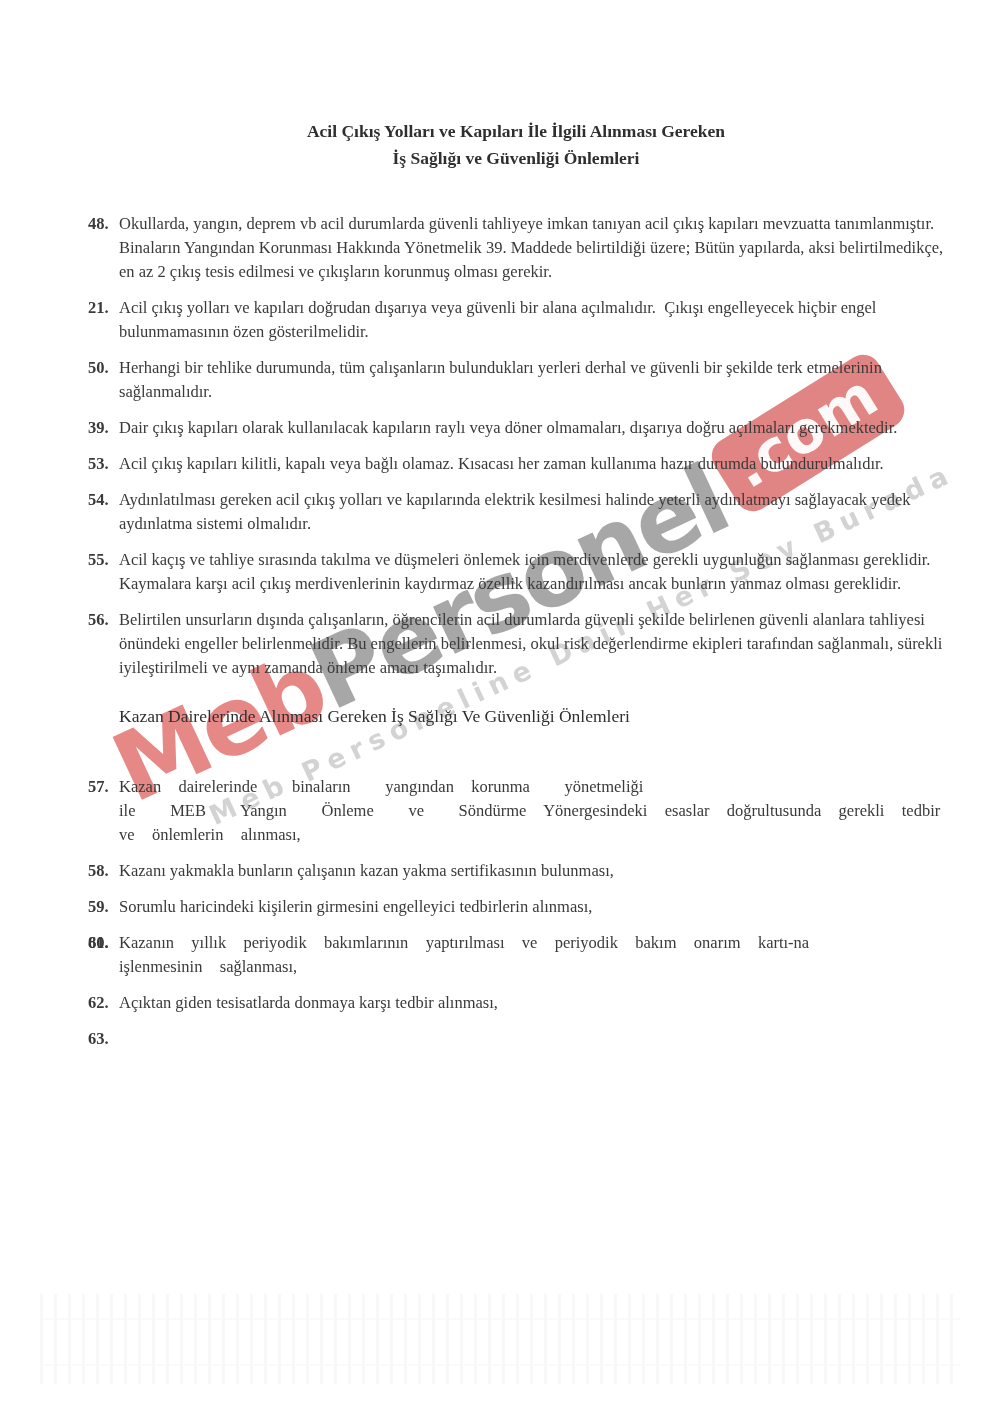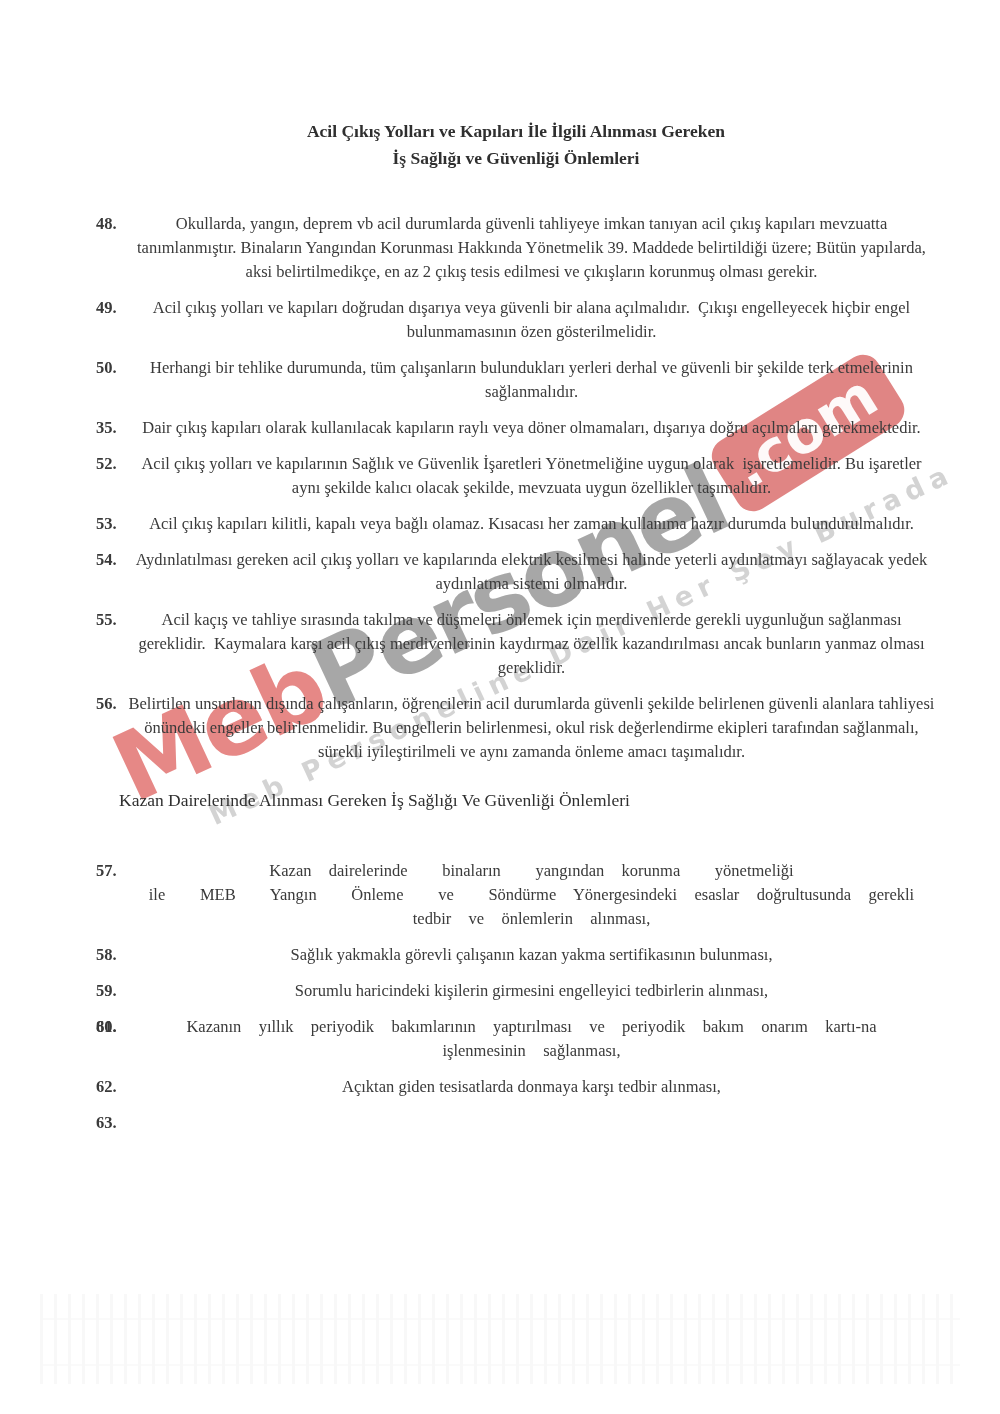--- a/index.html
+++ b/index.html
@@ -67,21 +67,21 @@
     padding: 118px 56px 0 88px;
   }
   .doc-title {
     text-align: center;
     font-weight: bold;
     font-size: 17.5px;
     line-height: 27px;
     color: #2f2f2f;
     margin-bottom: 40px;
   }
-  .item-list { margin: 8px; text-align: center; }
+  .item-list { margin: 0; }
   .item {
     position: relative;
     padding-left: 31px;
     font-size: 16.5px;
     line-height: 24px;
     margin-bottom: 12px;
   }
   .item-num {
     position: absolute;
     left: 0;
@@ -131,38 +131,34 @@
       <div>İş Sağlığı ve Güvenliği Önlemleri</div>
     </div>
 
     <div class="item-list">
   <div class="item">
     <span class="item-num">48.</span>
     <span class="item-text">Okullarda, yangın, deprem vb acil durumlarda güvenli tahliyeye imkan tanıyan acil çıkış kapıları mevzuatta tanımlanmıştır. Binaların Yangından Korunması Hakkında Yönetmelik 39. Maddede belirtildiği üzere; Bütün yapılarda, aksi belirtilmedikçe, en az 2 çıkış tesis edilmesi ve çıkışların korunmuş olması gerekir.</span>
   </div>
 
   <div class="item">
-    <span class="item-num">49.</span>
+    <span class="item-num">21.</span>
     <span class="item-text">Acil çıkış yolları ve kapıları doğrudan dışarıya veya güvenli bir alana açılmalıdır.  Çıkışı engelleyecek hiçbir engel bulunmamasının özen gösterilmelidir.</span>
   </div>
 
   <div class="item">
     <span class="item-num">50.</span>
     <span class="item-text">Herhangi bir tehlike durumunda, tüm çalışanların bulundukları yerleri derhal ve güvenli bir şekilde terk etmelerinin sağlanmalıdır.</span>
   </div>
 
   <div class="item">
-    <span class="item-num">35.</span>
+    <span class="item-num">39.</span>
     <span class="item-text">Dair çıkış kapıları olarak kullanılacak kapıların raylı veya döner olmamaları, dışarıya doğru açılmaları gerekmektedir.</span>
   </div>
 
-  <div class="item">
-    <span class="item-num">52.</span>
-    <span class="item-text">Acil çıkış yolları ve kapılarının Sağlık ve Güvenlik İşaretleri Yönetmeliğine uygun olarak  işaretlemelidir. Bu işaretler aynı şekilde kalıcı olacak şekilde, mevzuata uygun özellikler taşımalıdır.</span>
-  </div>
 
   <div class="item">
     <span class="item-num">53.</span>
     <span class="item-text">Acil çıkış kapıları kilitli, kapalı veya bağlı olamaz. Kısacası her zaman kullanıma hazır durumda bulundurulmalıdır.</span>
   </div>
 
   <div class="item">
     <span class="item-num">54.</span>
     <span class="item-text">Aydınlatılması gereken acil çıkış yolları ve kapılarında elektrik kesilmesi halinde yeterli aydınlatmayı sağlayacak yedek aydınlatma sistemi olmalıdır.</span>
   </div>
@@ -182,21 +178,21 @@
 
     <div class="item-list">
   <div class="item stretched">
     <span class="item-num">57.</span>
     <span class="item-text">Kazan dairelerinde  binaların  yangından korunma  yönetmeliği
 ile  MEB  Yangın  Önleme  ve  Söndürme Yönergesindeki esaslar doğrultusunda gerekli tedbir ve önlemlerin alınması,</span>
   </div>
 
   <div class="item">
     <span class="item-num">58.</span>
-    <span class="item-text">Sağlık yakmakla görevli çalışanın kazan yakma sertifikasının bulunması,</span>
+    <span class="item-text">Kazanı yakmakla bunların çalışanın kazan yakma sertifikasının bulunması,</span>
   </div>
 
   <div class="item">
     <span class="item-num">59.</span>
     <span class="item-text">Sorumlu haricindeki kişilerin girmesini engelleyici tedbirlerin alınması,</span>
   </div>
 
   <div class="item">
     <span class="item-num">80.</span>
   </div>

